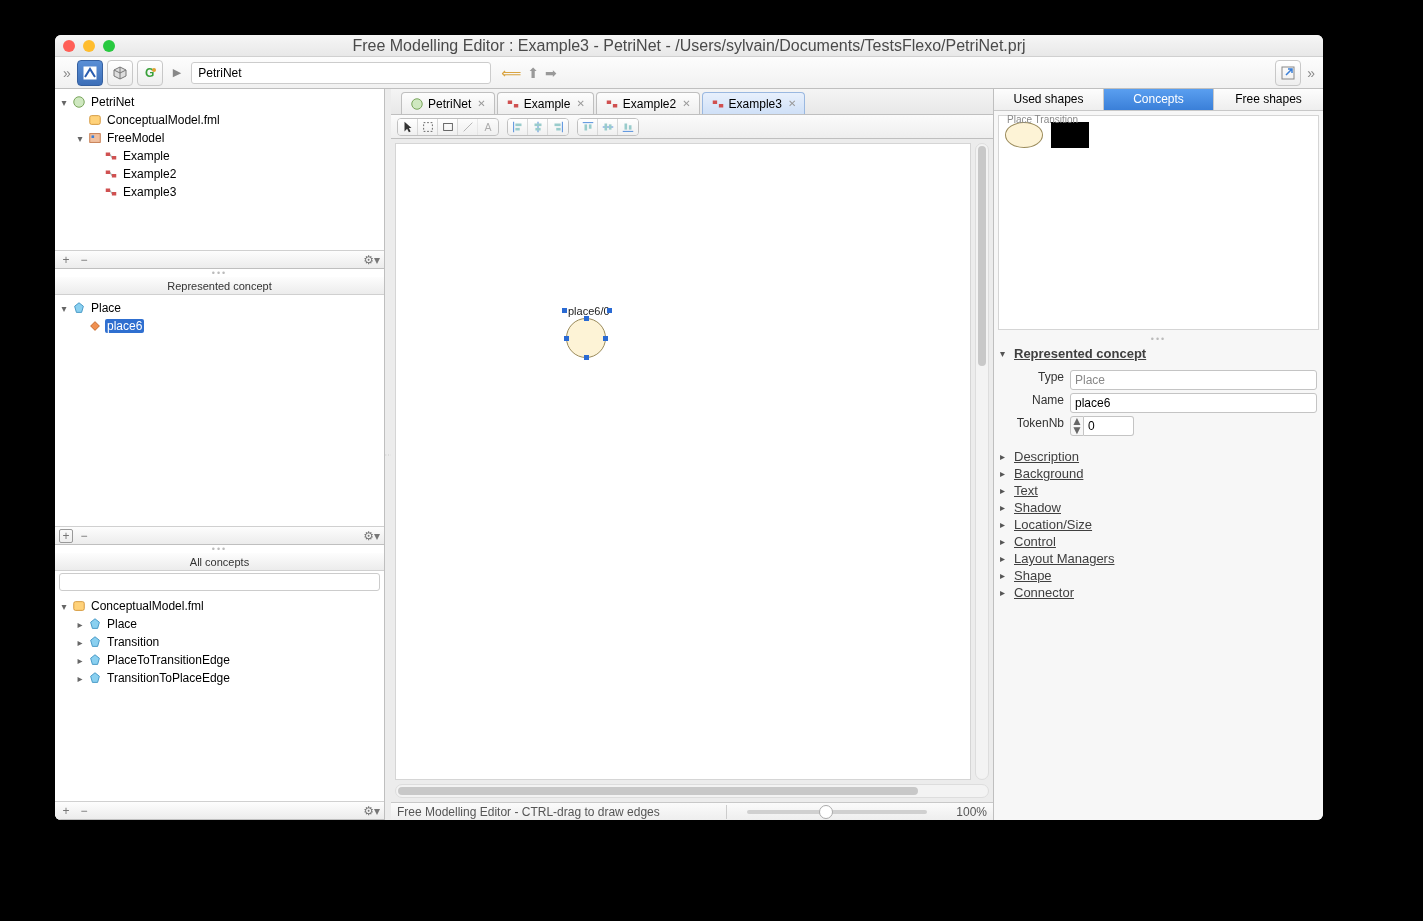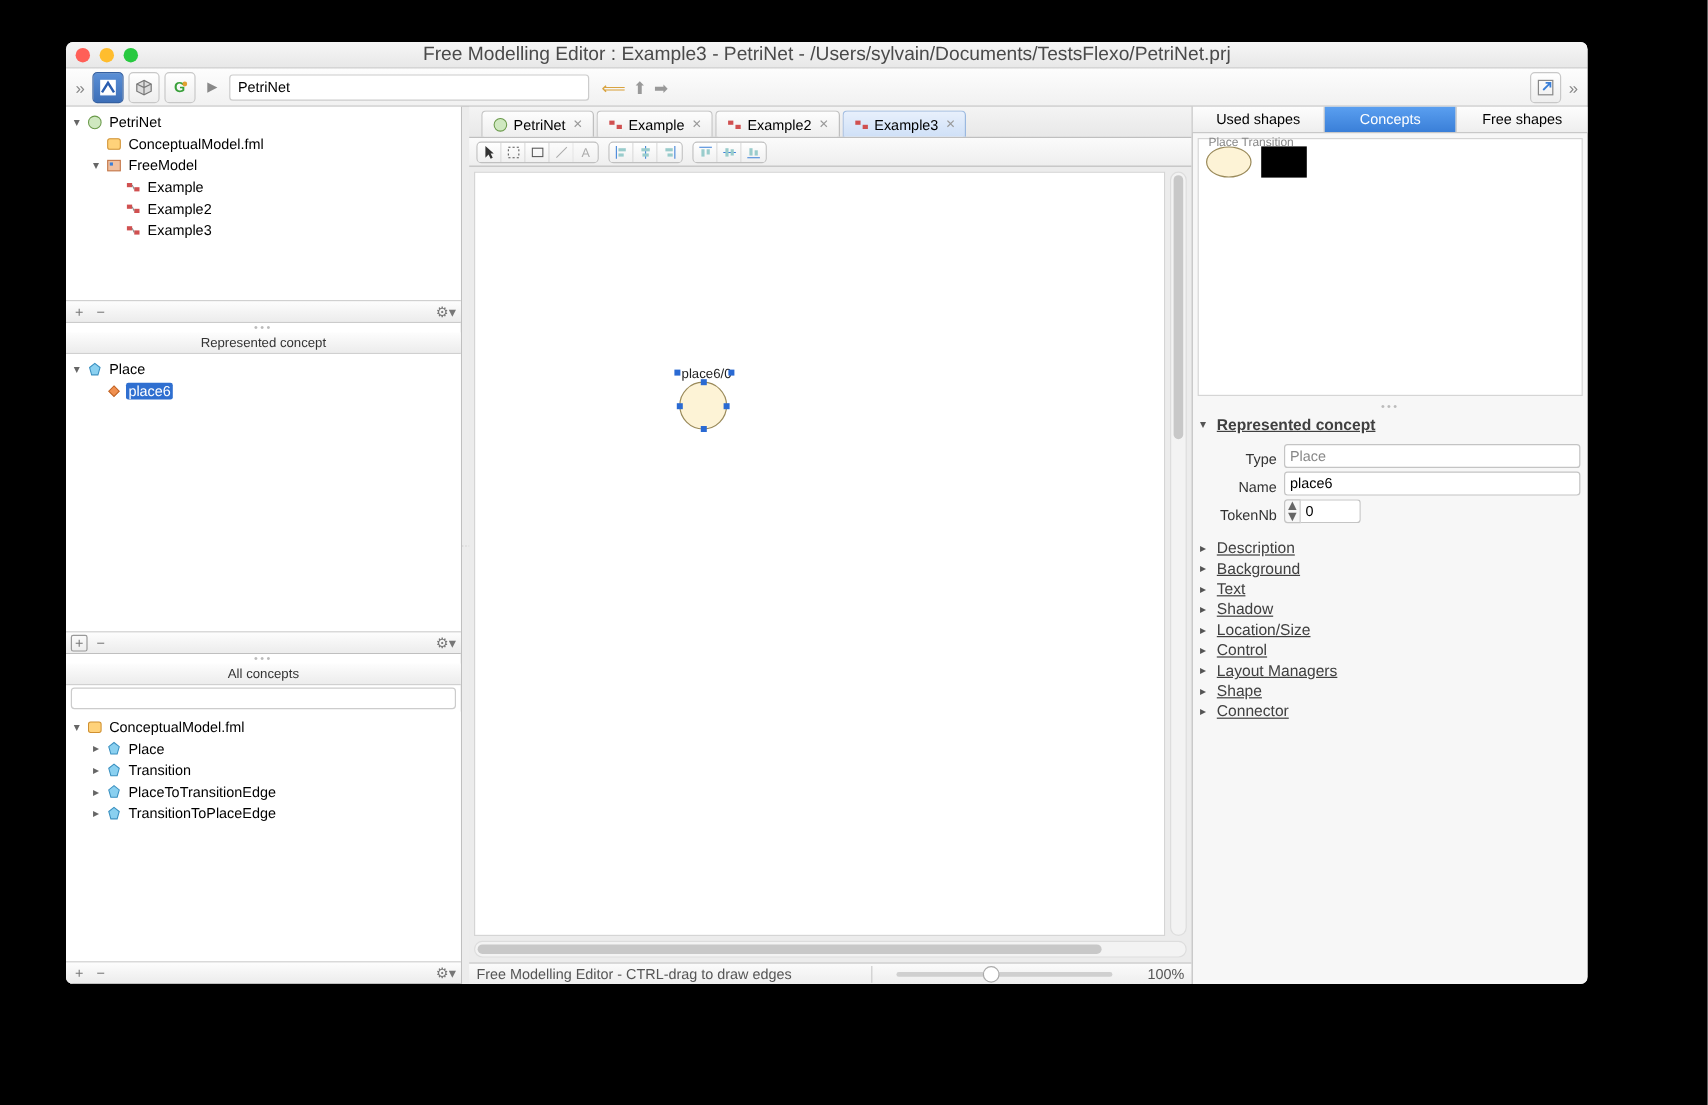--- a/index.html
+++ b/index.html
@@ -79,21 +79,21 @@
 .pal-label { position: absolute; top: -2px; left: 8px; font-size: 10px; color: #888; }
 .pal-place { width: 38px; height: 26px; border: 1.5px solid #9a8a5a; background: #fdf3d6; border-radius: 50%/50%; }
 .pal-trans { width: 38px; height: 26px; background: #000; }
 .rdrag { height: 8px; text-align: center; color: #bbb; letter-spacing: 2px; font-size: 9px; }
 .props { flex: 1; overflow: auto; padding: 2px 6px; }
 .sect { display: flex; align-items: center; gap: 4px; margin: 2px 0; }
 .sect .caret { font-size: 10px; color: #555; width: 10px; }
 .sect a { color: #404040; text-decoration: underline; font-size: 13px; }
 .sect.open a { font-weight: bold; }
 .form { padding: 4px 0 8px 0; }
-.frow { display: flex; align-items: flex-end; margin: 3px 0; }
+.frow { display: flex; align-items: flex-start; margin: 3px 0; }
 .frow label { width: 70px; text-align: right; padding-right: 6px; color: #333; }
 .frow input, .frow textarea { flex: 1; border: 1px solid #c4c4c4; border-radius: 3px; padding: 2px 4px; font-size: 12px; background: #fff; }
 .frow input[readonly] { color: #888; }
 .frow textarea { height: 60px; resize: none; }
 .spin { display: flex; align-items: center; }
 .spin .btns { width: 14px; height: 20px; border: 1px solid #c4c4c4; border-radius: 3px 0 0 3px; display: flex; flex-direction: column; font-size: 7px; color: #666; }
 .spin .btns span { flex: 1; text-align: center; line-height: 9px; }
 .spin input { width: 50px; border-radius: 0 3px 3px 0; border-left: none; }
 .splitter { width: 6px; background: #ececec; cursor: col-resize; display: flex; align-items: center; justify-content: center; color: #ccc; font-size: 8px; writing-mode: vertical-rl; }
 svg.ico { width: 14px; height: 14px; }

